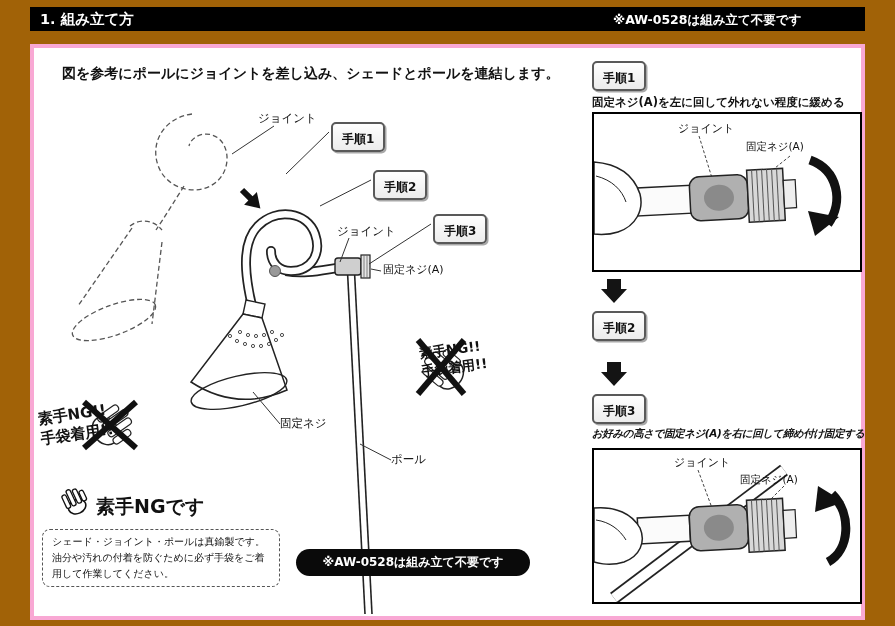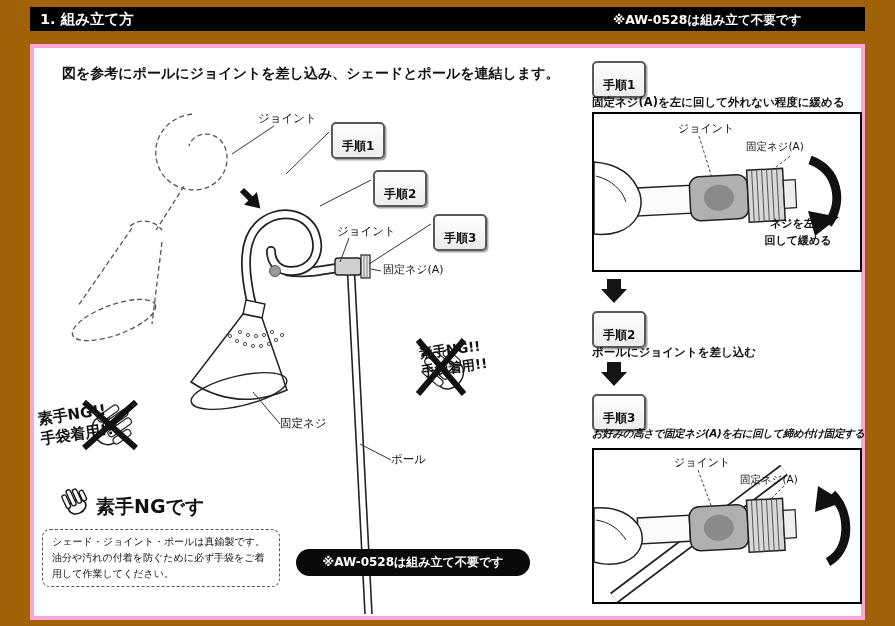--- a/index.html
+++ b/index.html
@@ -14,21 +14,21 @@
 
   .content-box { left:30px; top:44px; width:835px; height:576px; border:4px solid #f9a8d4; background:#fff; }
 
   .instruction { left:28px; top:17px; font-size:14px; font-weight:bold; white-space:nowrap; }
 
   .dlabel { position:absolute; font-size:11.5px; white-space:nowrap; }
   .dlabel.small { font-size:11px; }
 
   .badge { position:absolute; border:2px solid #595959; border-radius:5px;
            background:linear-gradient(#ffffff,#ececec); box-shadow:1.5px 1.5px 0 #a8a8a8;
-           padding:14px 9px 2px; font-size:12px; font-weight:bold; white-space:nowrap; }
+           padding:7px 9px 2px; font-size:12px; font-weight:bold; white-space:nowrap; }
 
   .warn { position:absolute; font-weight:bold; line-height:1.35; white-space:nowrap; }
   .warn.right { font-size:13.5px; transform:rotate(-7deg); }
   .warn.left  { font-size:15px;  transform:rotate(-8deg); }
 
   .glove-title { position:absolute; font-size:19px; font-weight:bold; white-space:nowrap; }
 
   .dashed-note { position:absolute; left:8px; top:481px; width:238px; border:1.5px dashed #555;
                  border-radius:8px; padding:4px 9px; font-size:10px; line-height:1.6;
                  word-break:break-all; }
@@ -216,30 +216,27 @@
           </g>
           <rect x="190" y="70" width="12" height="28" fill="#eee" stroke="#222" stroke-width="1.2"></rect>
         </g>
         <path d="M 0,48 C 26,50 40,62 46,80 C 50,96 42,112 24,118 C 12,122 0,120 0,120 Z" fill="#fff" stroke="#222" stroke-width="1.5"></path>
         <path d="M 2,62 C 18,66 28,76 32,88" fill="none" stroke="#222" stroke-width="1"></path>
         <path d="M 216,46 C 244,56 250,88 234,110" fill="none" stroke="#111" stroke-width="9"></path>
         <polygon points="245,103 221,122 214,97" fill="#111"></polygon>
       </svg>
       <span class="dlabel" style="left:84px;top:7px">ジョイント</span>
       <span class="dlabel tiny" style="left:152px;top:26px">固定ネジ(A)</span>
-      <div class="caption" style="left:148px;top:102px;width:112px">ネジを左に
-回して緩める</div>
     </div>
 
     <svg class="abs" style="left:567px;top:231px" width="26" height="24" viewBox="0 0 26 24">
       <polygon points="6,0 20,0 20,10 26,10 13,24 0,10 6,10" fill="#141414"></polygon>
     </svg>
 
     <span class="badge" style="left:558px;top:263px">手順2</span>
-    <div class="step-text" style="left:558px;top:297px">ポールにジョイントを差し込む</div>
 
     <svg class="abs" style="left:567px;top:314px" width="26" height="24" viewBox="0 0 26 24">
       <polygon points="6,0 20,0 20,10 26,10 13,24 0,10 6,10" fill="#141414"></polygon>
     </svg>
 
     <span class="badge" style="left:558px;top:346px">手順3</span>
     <div class="step-text long" style="left:558px;top:379px">お好みの高さで固定ネジ(A)を右に回して締め付け固定する</div>
 
     <div class="artbox" style="left:558px;top:400px;height:156px">
       <svg style="position:absolute;left:0;top:0" width="266" height="152" viewBox="0 0 266 152">

